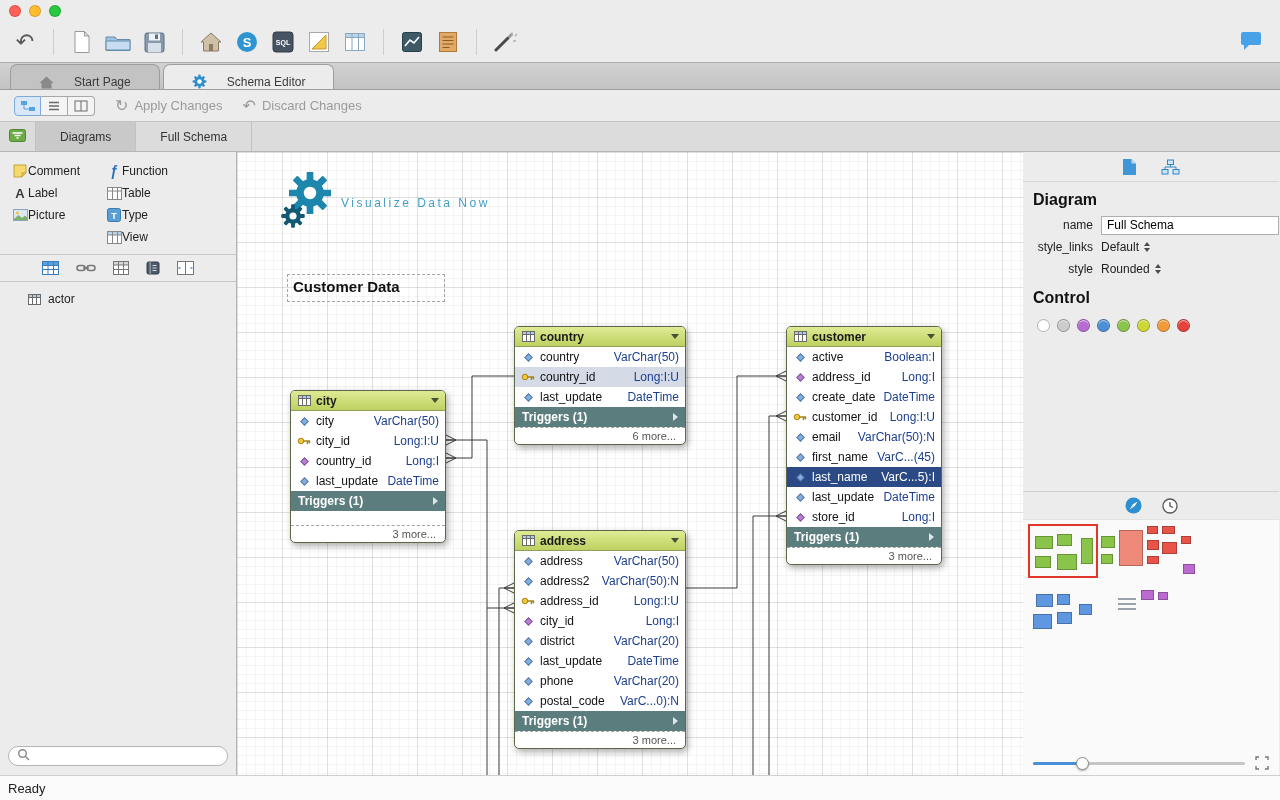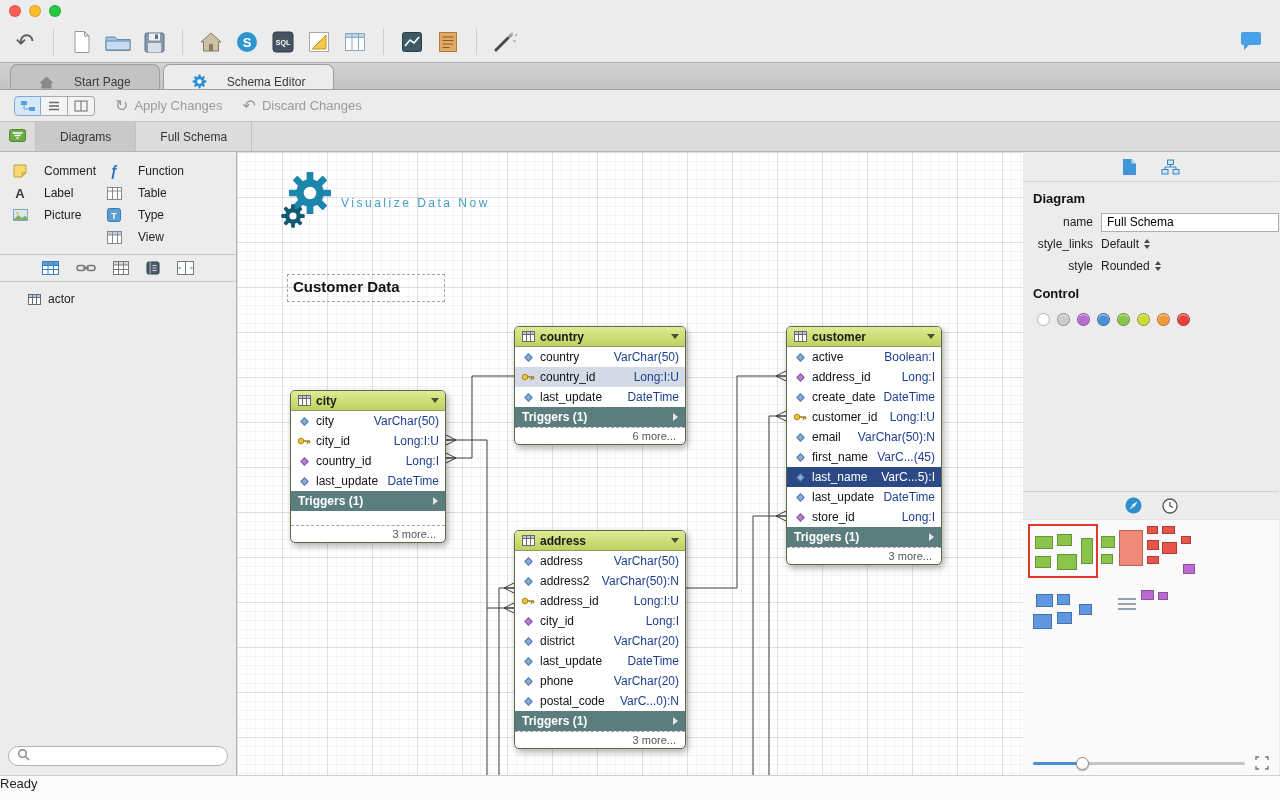--- a/index.html
+++ b/index.html
@@ -32,21 +32,21 @@
 .strip{height:30px;background:#dcdcdc;border-bottom:1px solid #b5b5b5;display:flex;align-items:stretch}
 .strip-filter{display:flex;align-items:center;padding:0 9px}
 .strip-tab{display:flex;align-items:center;padding:0 24px;color:#333;border-right:1px solid #c2c2c2}
 .strip-tab.active{background:#c9c9c9;border-left:1px solid #c2c2c2}
 
 .workspace{display:flex;height:623px}
 .sidebar{width:237px;background:#ececec;border-right:1px solid #b5b5b5;display:flex;flex-direction:column;position:relative}
 .palette{display:flex;padding:11px 0 9px 12px;border-bottom:1px solid #c8c8c8}
 .pal-col{display:flex;flex-direction:column;gap:6px}
 .pal-col.c1{width:94px}
-.pal-item{display:flex;align-items:center;gap:16px;height:16px}
+.pal-item{display:flex;align-items:center;gap:0;height:16px}
 .pi{display:flex;align-items:center;width:16px;justify-content:center}
 .icon-row{display:flex;align-items:center;justify-content:center;gap:17px;height:27px;border-bottom:1px solid #c8c8c8}
 .icon-row .ir{display:flex;align-items:center}
 .tree{padding:6px 0}
 .tree-item{display:flex;align-items:center;gap:6px;padding:4px 0 4px 26px}
 .sidebar-search{position:absolute;bottom:9px;left:8px;right:8px;height:20px;background:#fff;border:1px solid #b5b5b5;border-radius:10px;display:flex;align-items:center;padding:0 8px;gap:5px}
 .sidebar-search input{border:none;outline:none;flex:1;font-size:12px;background:transparent;font-family:inherit}
 
 .canvas{width:786px;height:623px;position:relative;overflow:hidden;background-color:#fff;
  background-image:
@@ -79,21 +79,21 @@
 .et-row.selected .et-fname,.et-row.selected .et-ftype{color:#fff}
 .et-trig{height:20px;background:#5c7d7d;color:#fff;font-weight:bold;display:flex;align-items:center;justify-content:space-between;padding:0 7px}
 .et-tarrow{width:0;height:0;border-top:4px solid transparent;border-bottom:4px solid transparent;border-left:5px solid #dfe8e8}
 .et-spacer{height:14px}
 .et-more{height:17px;display:flex;align-items:center;justify-content:flex-end;padding:0 9px;color:#555;font-size:11px;border-top:1px dashed #a5a5a5}
 
 .inspector{width:256px;background:#ececec;display:flex;flex-direction:column}
 .insp-top{height:30px;display:flex;align-items:center;justify-content:center;gap:24px;border-bottom:1px solid #d6d6d6}
 .insp-top .ti{display:flex;align-items:center}
 .insp-mid{height:309px;overflow:hidden}
-.insp-header{font-weight:bold;font-size:13px;color:#111;padding:9px 0 5px 10px}
+.insp-header{font-weight:bold;font-size:16px;color:#111;padding:9px 0 5px 10px}
 .insp-row{display:flex;align-items:center;height:22px;padding-left:10px}
 .insp-label{width:60px;text-align:right;color:#222;margin-right:8px;white-space:nowrap}
 .insp-input{width:178px;height:19px;border:1px solid #afafaf;background:#fff;font-size:12px;padding:0 5px;font-family:inherit}
 .insp-select{display:flex;align-items:center;gap:5px;color:#222}
 .updown{display:inline-flex;flex-direction:column;gap:2px}
 .updown i{display:block;width:0;height:0;border-left:3.5px solid transparent;border-right:3.5px solid transparent}
 .updown i.up{border-bottom:4px solid #4a4a4a}
 .updown i.down{border-top:4px solid #4a4a4a}
 .color-row{display:flex;gap:7px;padding:7px 0 0 14px}
 .color-dot{width:13px;height:13px;border-radius:50%;border:1px solid rgba(0,0,0,0.28);box-shadow:inset 0 1px 1px rgba(255,255,255,0.65)}
@@ -102,21 +102,21 @@
 .minimap{height:232px;background:#fafafa;position:relative;border-top:1px solid #e2e2e2}
 .mm-shape{position:absolute;border:1px solid rgba(0,0,0,0.25)}
 .mm-viewport{position:absolute;border:2px solid #e2362c;background:transparent;z-index:2}
 .mm-lines{position:absolute;background:repeating-linear-gradient(#9aa2ac 0 2px,transparent 2px 5px)}
 .zoom-row{height:24px;background:#fafafa;display:flex;align-items:center;padding:0 10px;gap:10px}
 .zoom-track{flex:1;height:3px;background:#c6c6c6;border-radius:2px;position:relative}
 .zoom-fill{position:absolute;left:0;top:0;height:3px;background:#4a90d8;border-radius:2px}
 .zoom-knob{position:absolute;top:-5px;width:13px;height:13px;border-radius:50%;background:#fdfdfd;border:1px solid #8e8e8e;box-shadow:0 1px 2px rgba(0,0,0,0.3)}
 .fit-btn{display:flex;align-items:center}
 
-.statusbar{height:25px;background:#fbfbfb;border-top:1px solid #cfcfcf;display:flex;align-items:flex-start;font-size:13px;color:#222}
+.statusbar{height:25px;background:#fbfbfb;border-top:1px solid #cfcfcf;display:flex;align-items:center;padding-left:8px;font-size:13px;color:#222}
 </style>
 </head>
 <body>
 
 <div class="titlebar">
   <span class="tl" id="tl0" style="background: rgb(255, 95, 87);"></span>
   <span class="tl" id="tl1" style="background: rgb(254, 188, 46);"></span>
   <span class="tl" id="tl2" style="background: rgb(40, 200, 64);"></span>
 </div>
 

